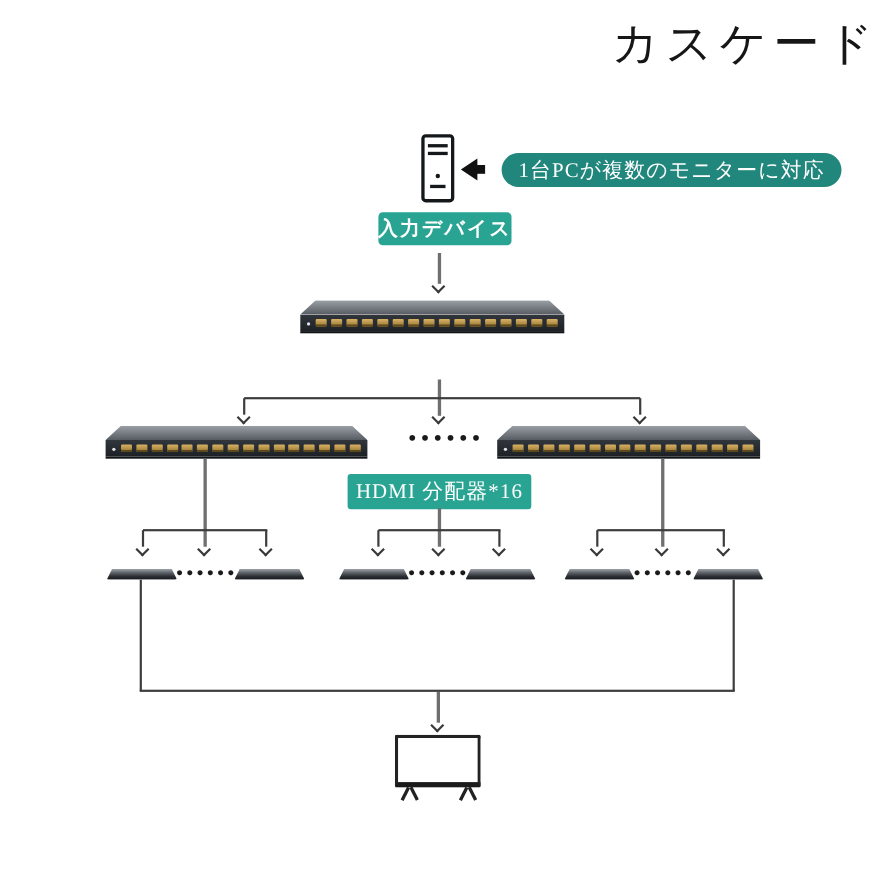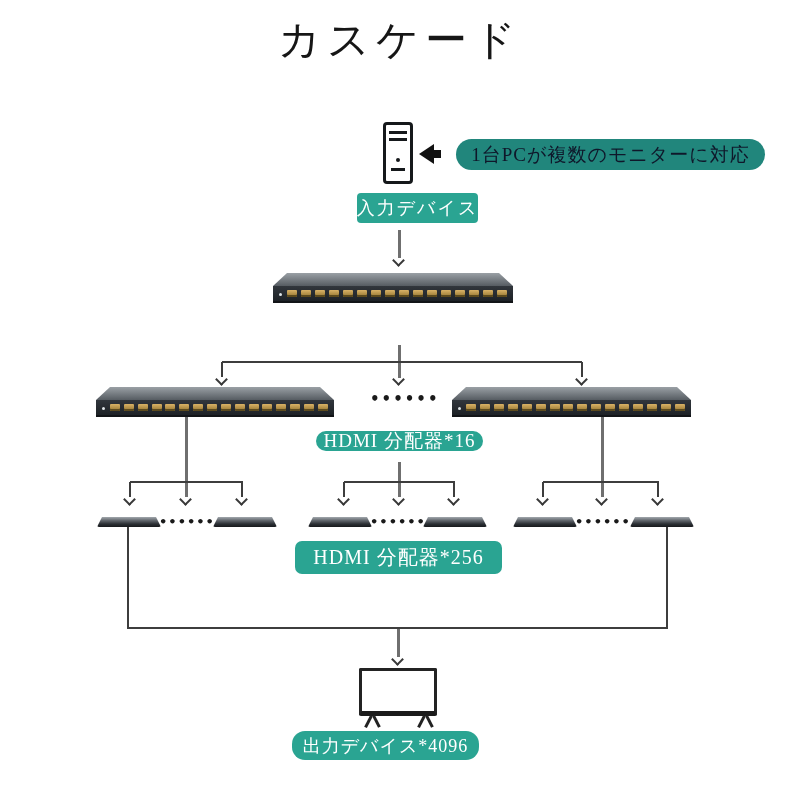--- a/index.html
+++ b/index.html
@@ -2,48 +2,48 @@
 <html style="--teal: #2aa492; --pill-teal: #21867c; --line: #3d3d3d; --line-gray: #6f6f6f;"><head>
 <meta charset="utf-8">
 <style>
   :root{
     --teal:#2aa492; --pill-teal:#21867c; --line:#3d3d3d; --line-gray:#6f6f6f; --ink:#1c1c1c;
   }
   *{margin:0;padding:0;box-sizing:border-box;}
   body{background:#ffffff;font-family:"Liberation Serif","DejaVu Serif",serif;}
   .stage{position:relative;width:800px;height:800px;background:#fff;overflow:hidden;margin:0 auto;}
 
-  .title{position:absolute;top:12px;left:0;width:100%;text-align:center;font-size:42px;
+  .title{position:absolute;top:12px;left:0;width:100%;text-align:right;font-size:42px;
          letter-spacing:6px;color:#161616;}
   .subtitle{position:absolute;top:70px;left:0;width:100%;text-align:center;font-size:28px;
          letter-spacing:1px;color:#1d1d1d;}
 
   
   .pc{position:absolute;left:383px;top:122px;width:30px;height:62px;border:3px solid #15181b;border-radius:4px;background:#fff;}
   .pc .slot{position:absolute;left:3px;right:3px;height:3px;background:#15181b;}
   .pc .slot1{top:6px;}
   .pc .slot2{top:13px;}
   .pc .dot{position:absolute;left:10px;top:33px;width:4px;height:4px;border-radius:50%;background:#15181b;}
   .pc .bar{position:absolute;left:5px;top:43px;width:14px;height:3px;background:#15181b;}
 
   
   .callout-arrow{position:absolute;left:419px;top:144px;width:24px;height:20px;}
   .callout-arrow .tri{position:absolute;left:0;top:0;width:0;height:0;
       border-top:10px solid transparent;border-bottom:10px solid transparent;border-right:15px solid #111;}
   .callout-arrow .tail{position:absolute;left:13px;top:6px;width:9px;height:8px;background:#111;}
 
   
   .pill{position:absolute;left:456px;top:139px;width:309px;height:31px;border-radius:16px;
-        background:var(--pill-teal);color:#0f172a;display:flex;align-items:center;justify-content:center;
+        background:var(--pill-teal);color:#ffffff;display:flex;align-items:center;justify-content:center;
         font-size:19px;letter-spacing:1px;}
   .badge{position:absolute;background:var(--teal);color:#fff;display:flex;align-items:center;
          justify-content:center;white-space:nowrap;}
-  .badge-input{left:357px;top:193px;width:121px;height:30px;border-radius:4px;font-size:18px;letter-spacing:2px;}
+  .badge-input{left:344px;top:193px;width:121px;height:30px;border-radius:4px;font-size:18px;letter-spacing:2px;font-weight:bold;}
   .badge-s1{left:329px;top:313px;width:141px;height:31px;border-radius:5px;font-size:19px;letter-spacing:1px;}
-  .badge-s16{left:316px;top:431px;width:167px;height:20px;border-radius:13px;font-size:19px;letter-spacing:1px;}
+  .badge-s16{left:316px;top:431px;width:167px;height:32px;border-radius:3px;font-size:19px;letter-spacing:1px;}
   .badge-s256{left:295px;top:541px;width:207px;height:33px;border-radius:7px;font-size:20px;letter-spacing:1px;}
   .badge-out{left:292px;top:731px;width:187px;height:29px;border-radius:13px;font-size:18px;letter-spacing:1px;}
 
   
   .hl{position:absolute;height:2px;background:var(--line);}
   .vl{position:absolute;width:2px;background:var(--line);}
   .vl-gray{position:absolute;width:3px;background:var(--line-gray);}
   .chev{position:absolute;width:9px;height:9px;border-left:2px solid #383838;border-bottom:2px solid #383838;
         transform:rotate(-45deg);}
 
@@ -205,32 +205,30 @@
   <div class="mini" style="left:97px;"></div>
   <div class="dots dots-mini" style="left:159px;">••••••</div>
   <div class="mini" style="left:213px;"></div>
   <div class="mini" style="left:308px;"></div>
   <div class="dots dots-mini" style="left:370px;">••••••</div>
   <div class="mini" style="left:423px;"></div>
   <div class="mini" style="left:513px;"></div>
   <div class="dots dots-mini" style="left:575px;">••••••</div>
   <div class="mini" style="left:630px;"></div>
 
-  <div class="badge badge-s256">HDMI 分配器*256</div>
 
   <div class="vl" style="left:127px;top:527px;height:101px;"></div>
   <div class="vl" style="left:666px;top:527px;height:101px;"></div>
   <div class="hl" style="left:127px;top:627px;width:541px;"></div>
   <div class="vl-gray" style="left:397px;top:629px;height:28px;"></div>
   <div class="chev" style="left:393px;top:655px;"></div>
 
   <div class="monitor"></div>
   <div class="foot" style="left:364px;">
       <span class="l"></span>
       <span class="r"></span>
     </div>
   <div class="foot" style="left:417px;">
       <span class="l"></span>
       <span class="r"></span>
     </div>
-  <div class="badge badge-out">出力デバイス*4096</div>
 
 </div>
 
 </body></html>

